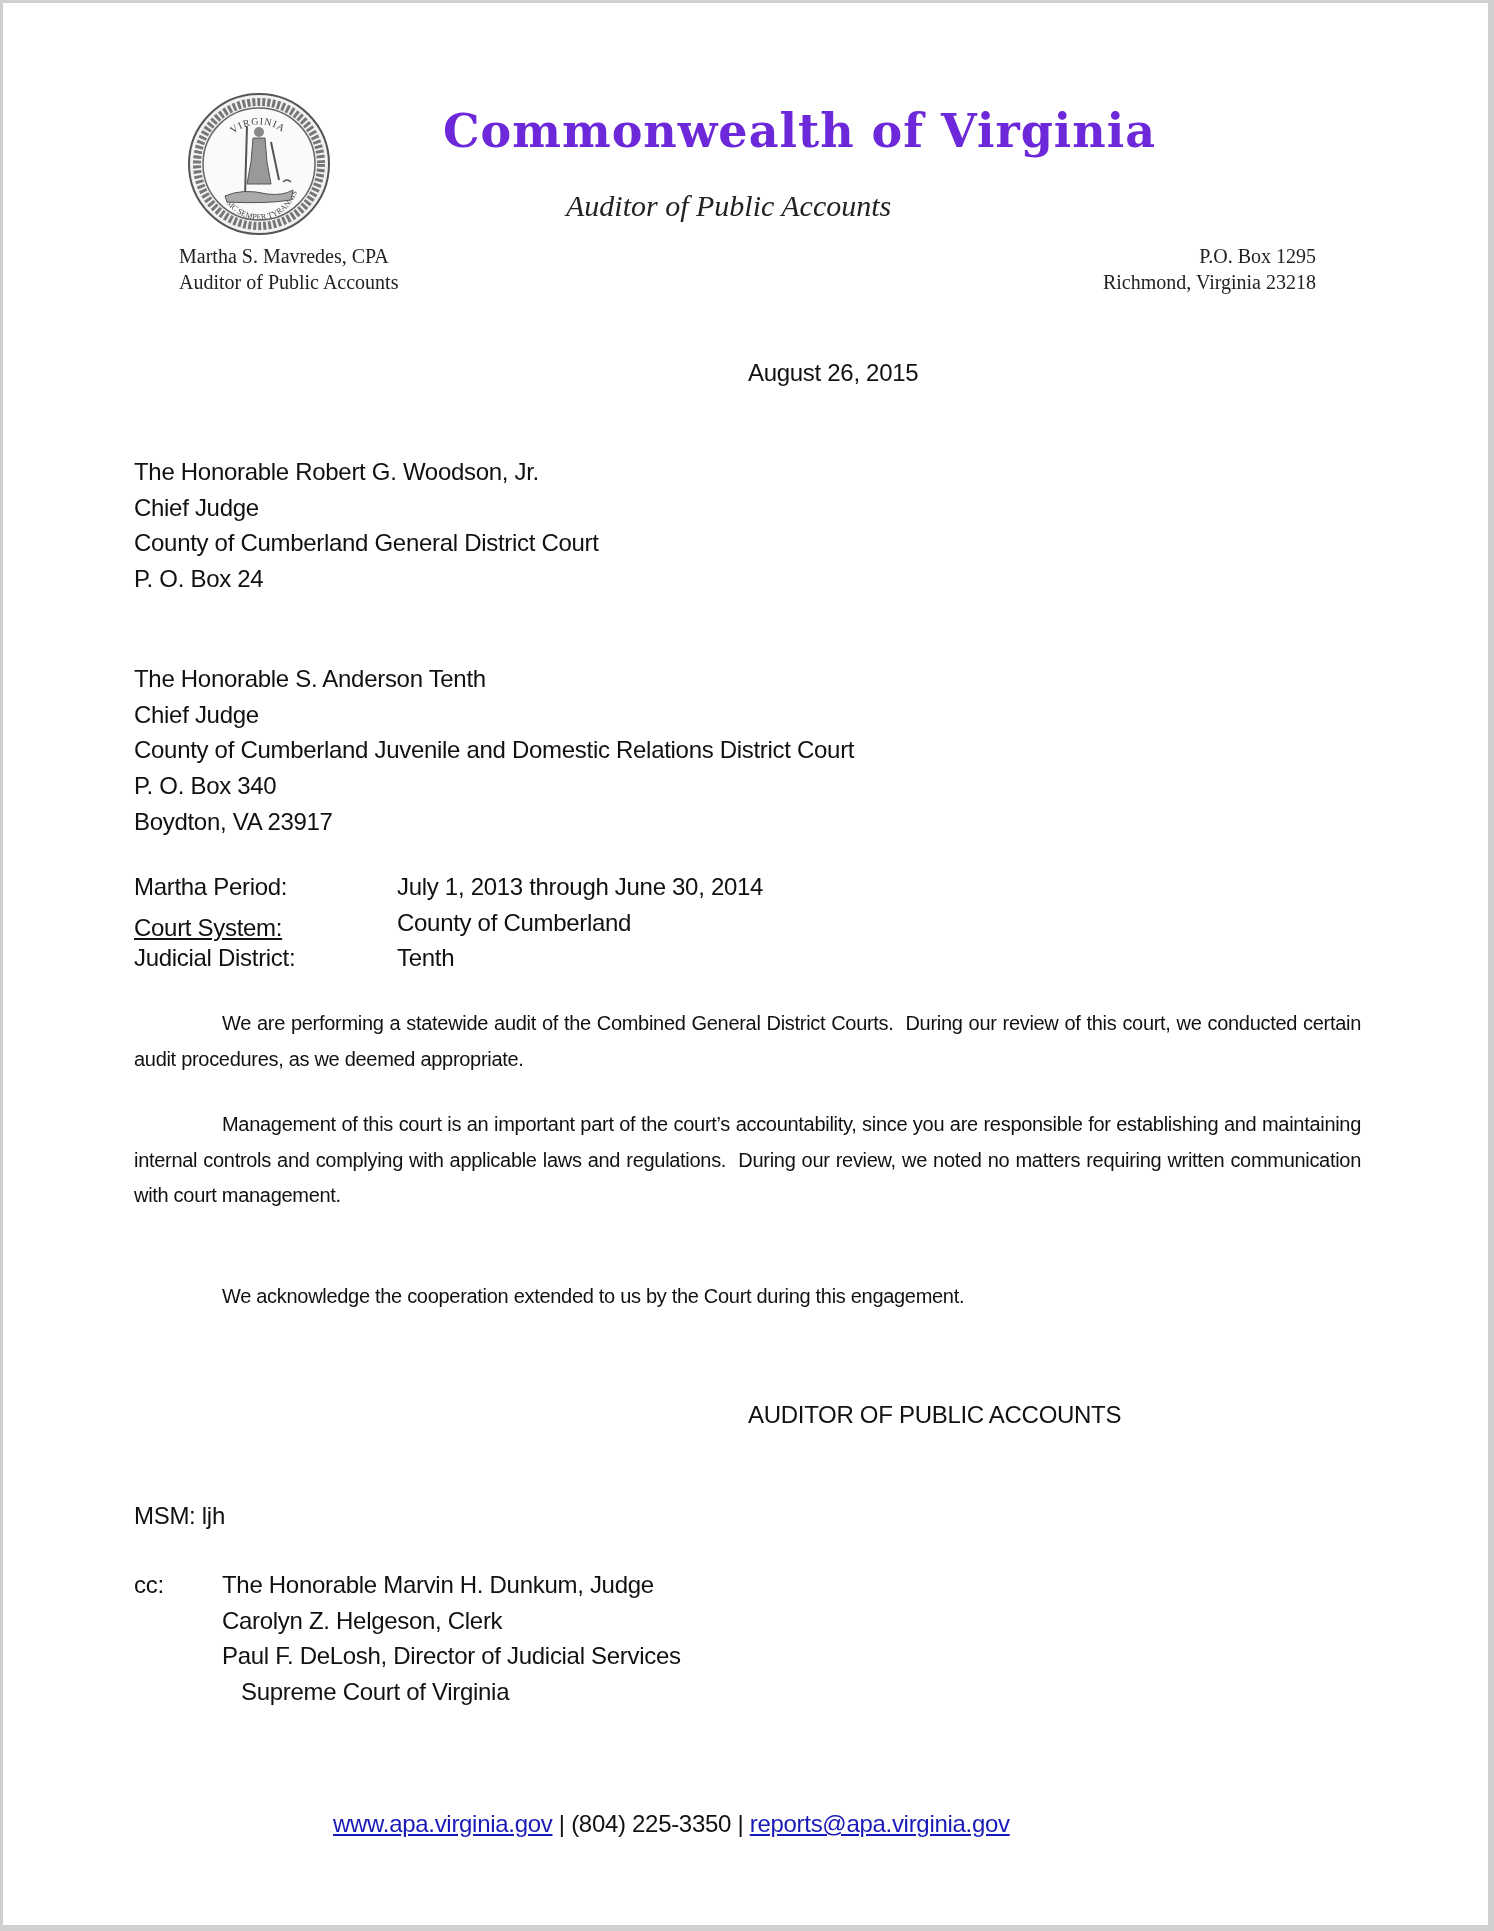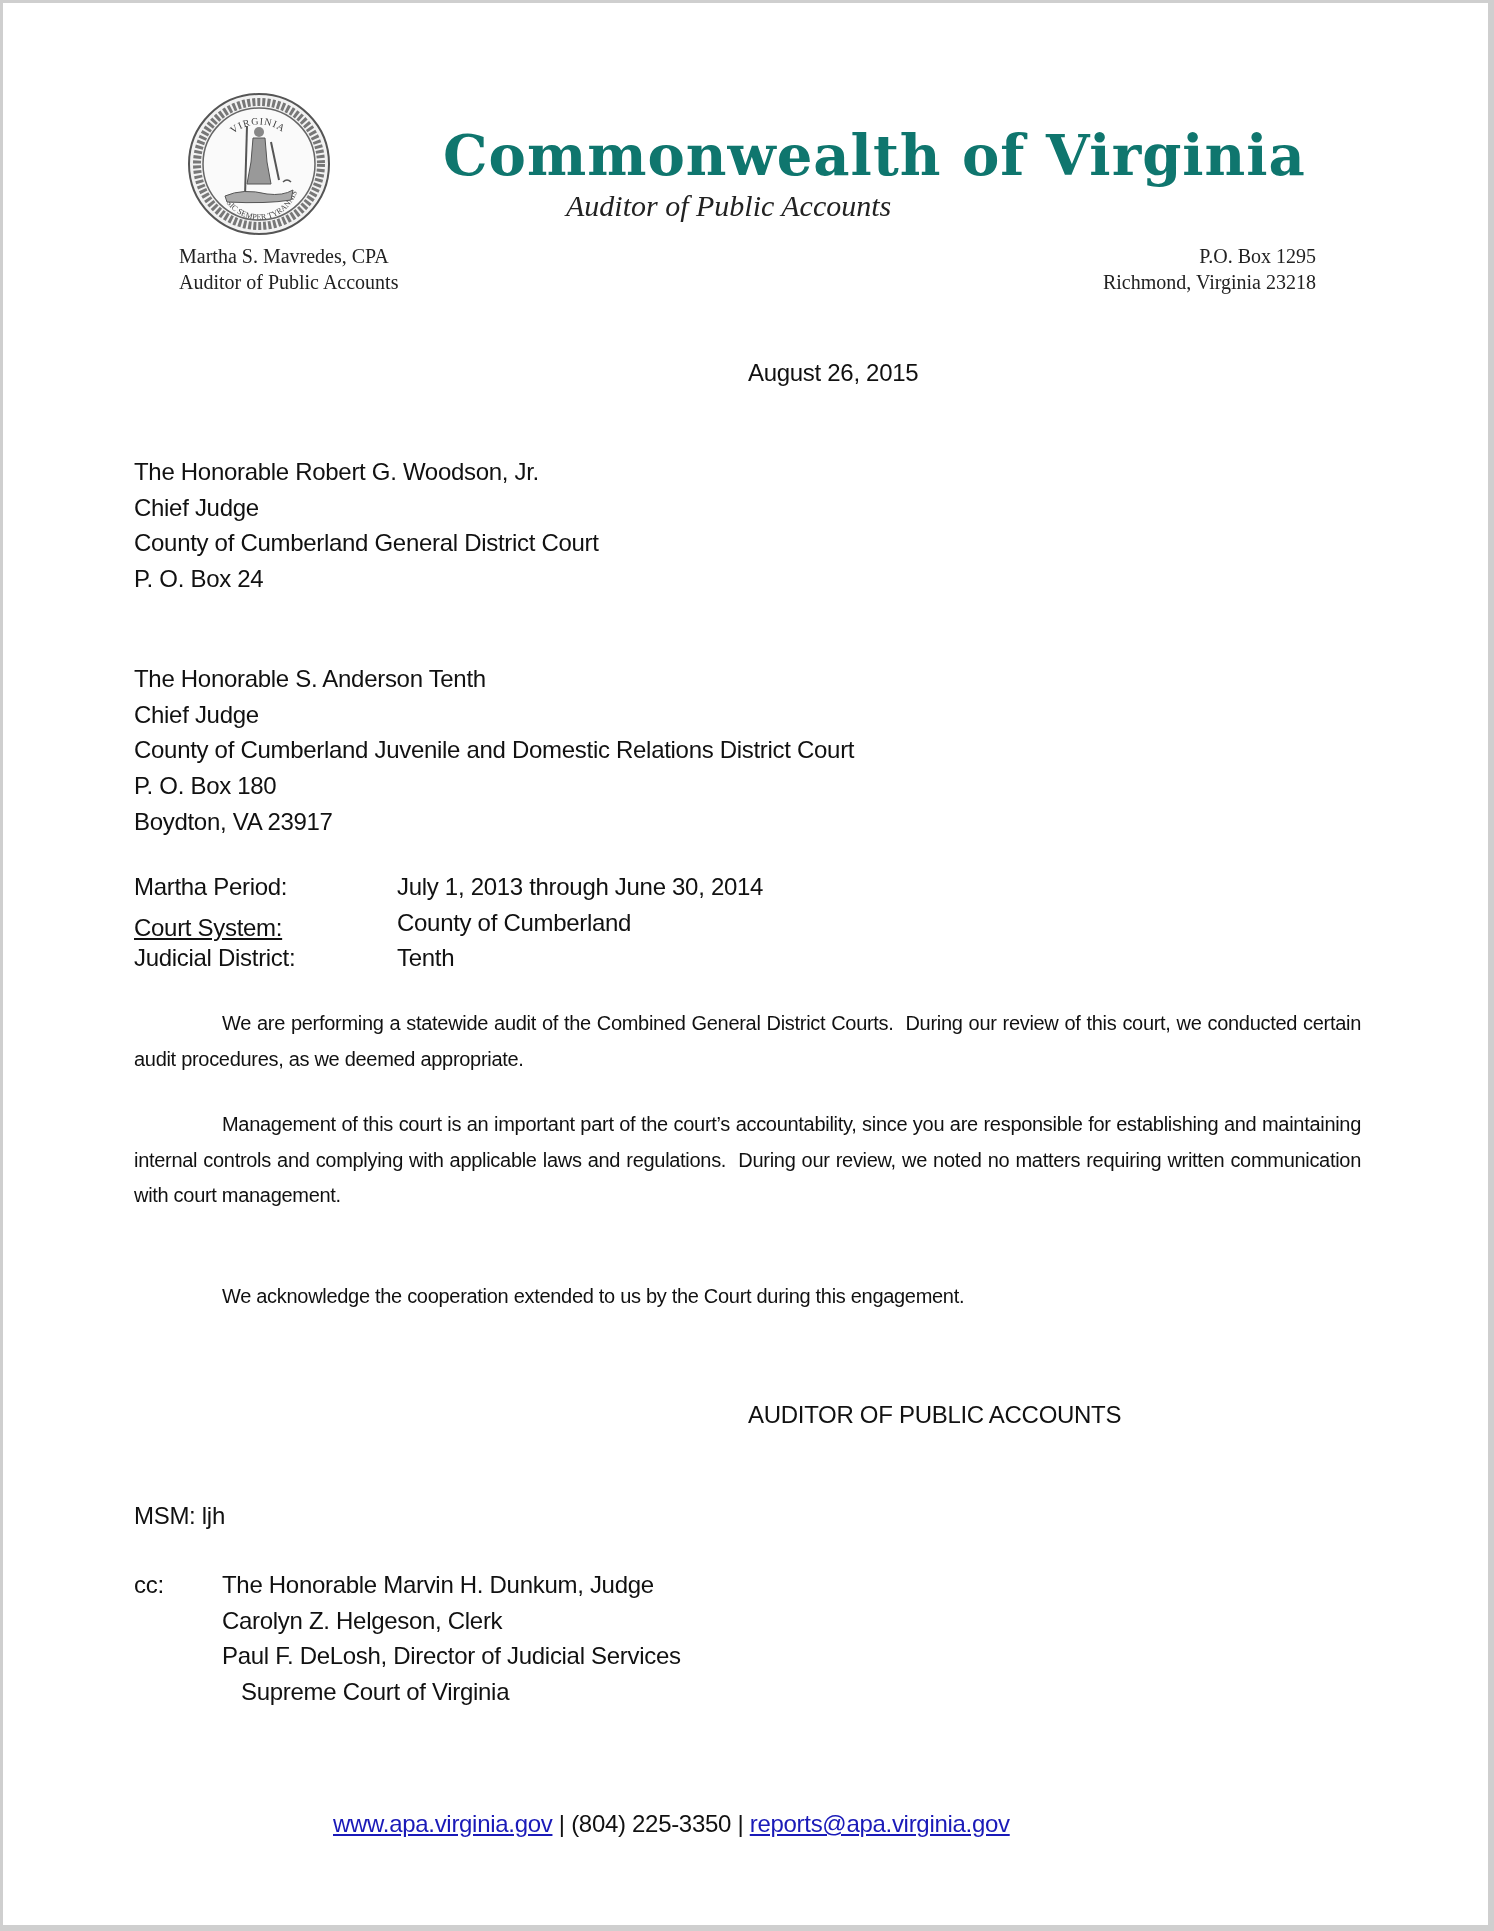--- a/index.html
+++ b/index.html
@@ -5,21 +5,21 @@
   html, body { margin:0; padding:0; }
   body { width:1494px; height:1931px; background:#cfcfcf; position:relative; overflow:hidden; }
   .page {
     position:absolute; left:3px; top:3px; width:1485px; height:1922px;
     background:#ffffff;
   }
   .abs { position:absolute; white-space:nowrap; }
   .serif { font-family:"Liberation Serif","DejaVu Serif",serif; color:#222; }
   .body-font { font-family:"Liberation Sans","DejaVu Sans",sans-serif; color:#111; font-size:24px; letter-spacing:-0.3px; }
   .seal { position:absolute; left:184px; top:89px; width:144px; height:144px; }
-  .title { font-family:"DejaVu Serif","Liberation Serif",serif; font-weight:bold; font-size:56px; color:#0f766e; letter-spacing:1px;margin-top:18px; }
+  .title { font-family:"DejaVu Serif","Liberation Serif",serif; font-weight:bold; font-size:46px; color:#6d28d9; letter-spacing:1px; }
   .subtitle { font-style:italic; font-size:30px; color:#222; }
   .sender { font-size:20px; line-height:26px; }
   .right { text-align:right; }
   .para {
     position:absolute; left:131px; width:1227px;
     font-family:"Liberation Sans","DejaVu Sans",sans-serif; color:#111;
     font-size:20px; line-height:35.7px; text-align:justify; letter-spacing:-0.3px;
   }
   .para .indent { display:inline-block; width:88px; }
   .kv-label { position:absolute; left:131px; }
@@ -73,21 +73,21 @@
     <div>The Honorable Robert G. Woodson, Jr.</div>
     <div>Chief Judge</div>
     <div>County of Cumberland General District Court</div>
     <div>P. O. Box 24</div>
   </div>
 
   <div class="abs body-font" style="left:131px; top:658px; line-height:35.7px;">
     <div>The Honorable S. Anderson Tenth</div>
     <div>Chief Judge</div>
     <div>County of Cumberland Juvenile and Domestic Relations District Court</div>
-    <div>P. O. Box 180</div>
+    <div>P. O. Box 340</div>
     <div>Boydton, VA 23917</div>
   </div>
 
   <div class="abs body-font" style="left:0; top:866px; width:1400px; height:110px; line-height:35.7px;">
     <div class="kv-label" style="top:0;">Martha Period:</div>
     <div class="kv-value" style="top:0;">July 1, 2013 through June 30, 2014</div>
     <div class="kv-label" style="top:41px;text-decoration:underline;">Court System:</div>
     <div class="kv-value" style="top:35.7px;">County of Cumberland</div>
     <div class="kv-label" style="top:71.4px;">Judicial District:</div>
     <div class="kv-value" style="top:71.4px;">Tenth</div>

